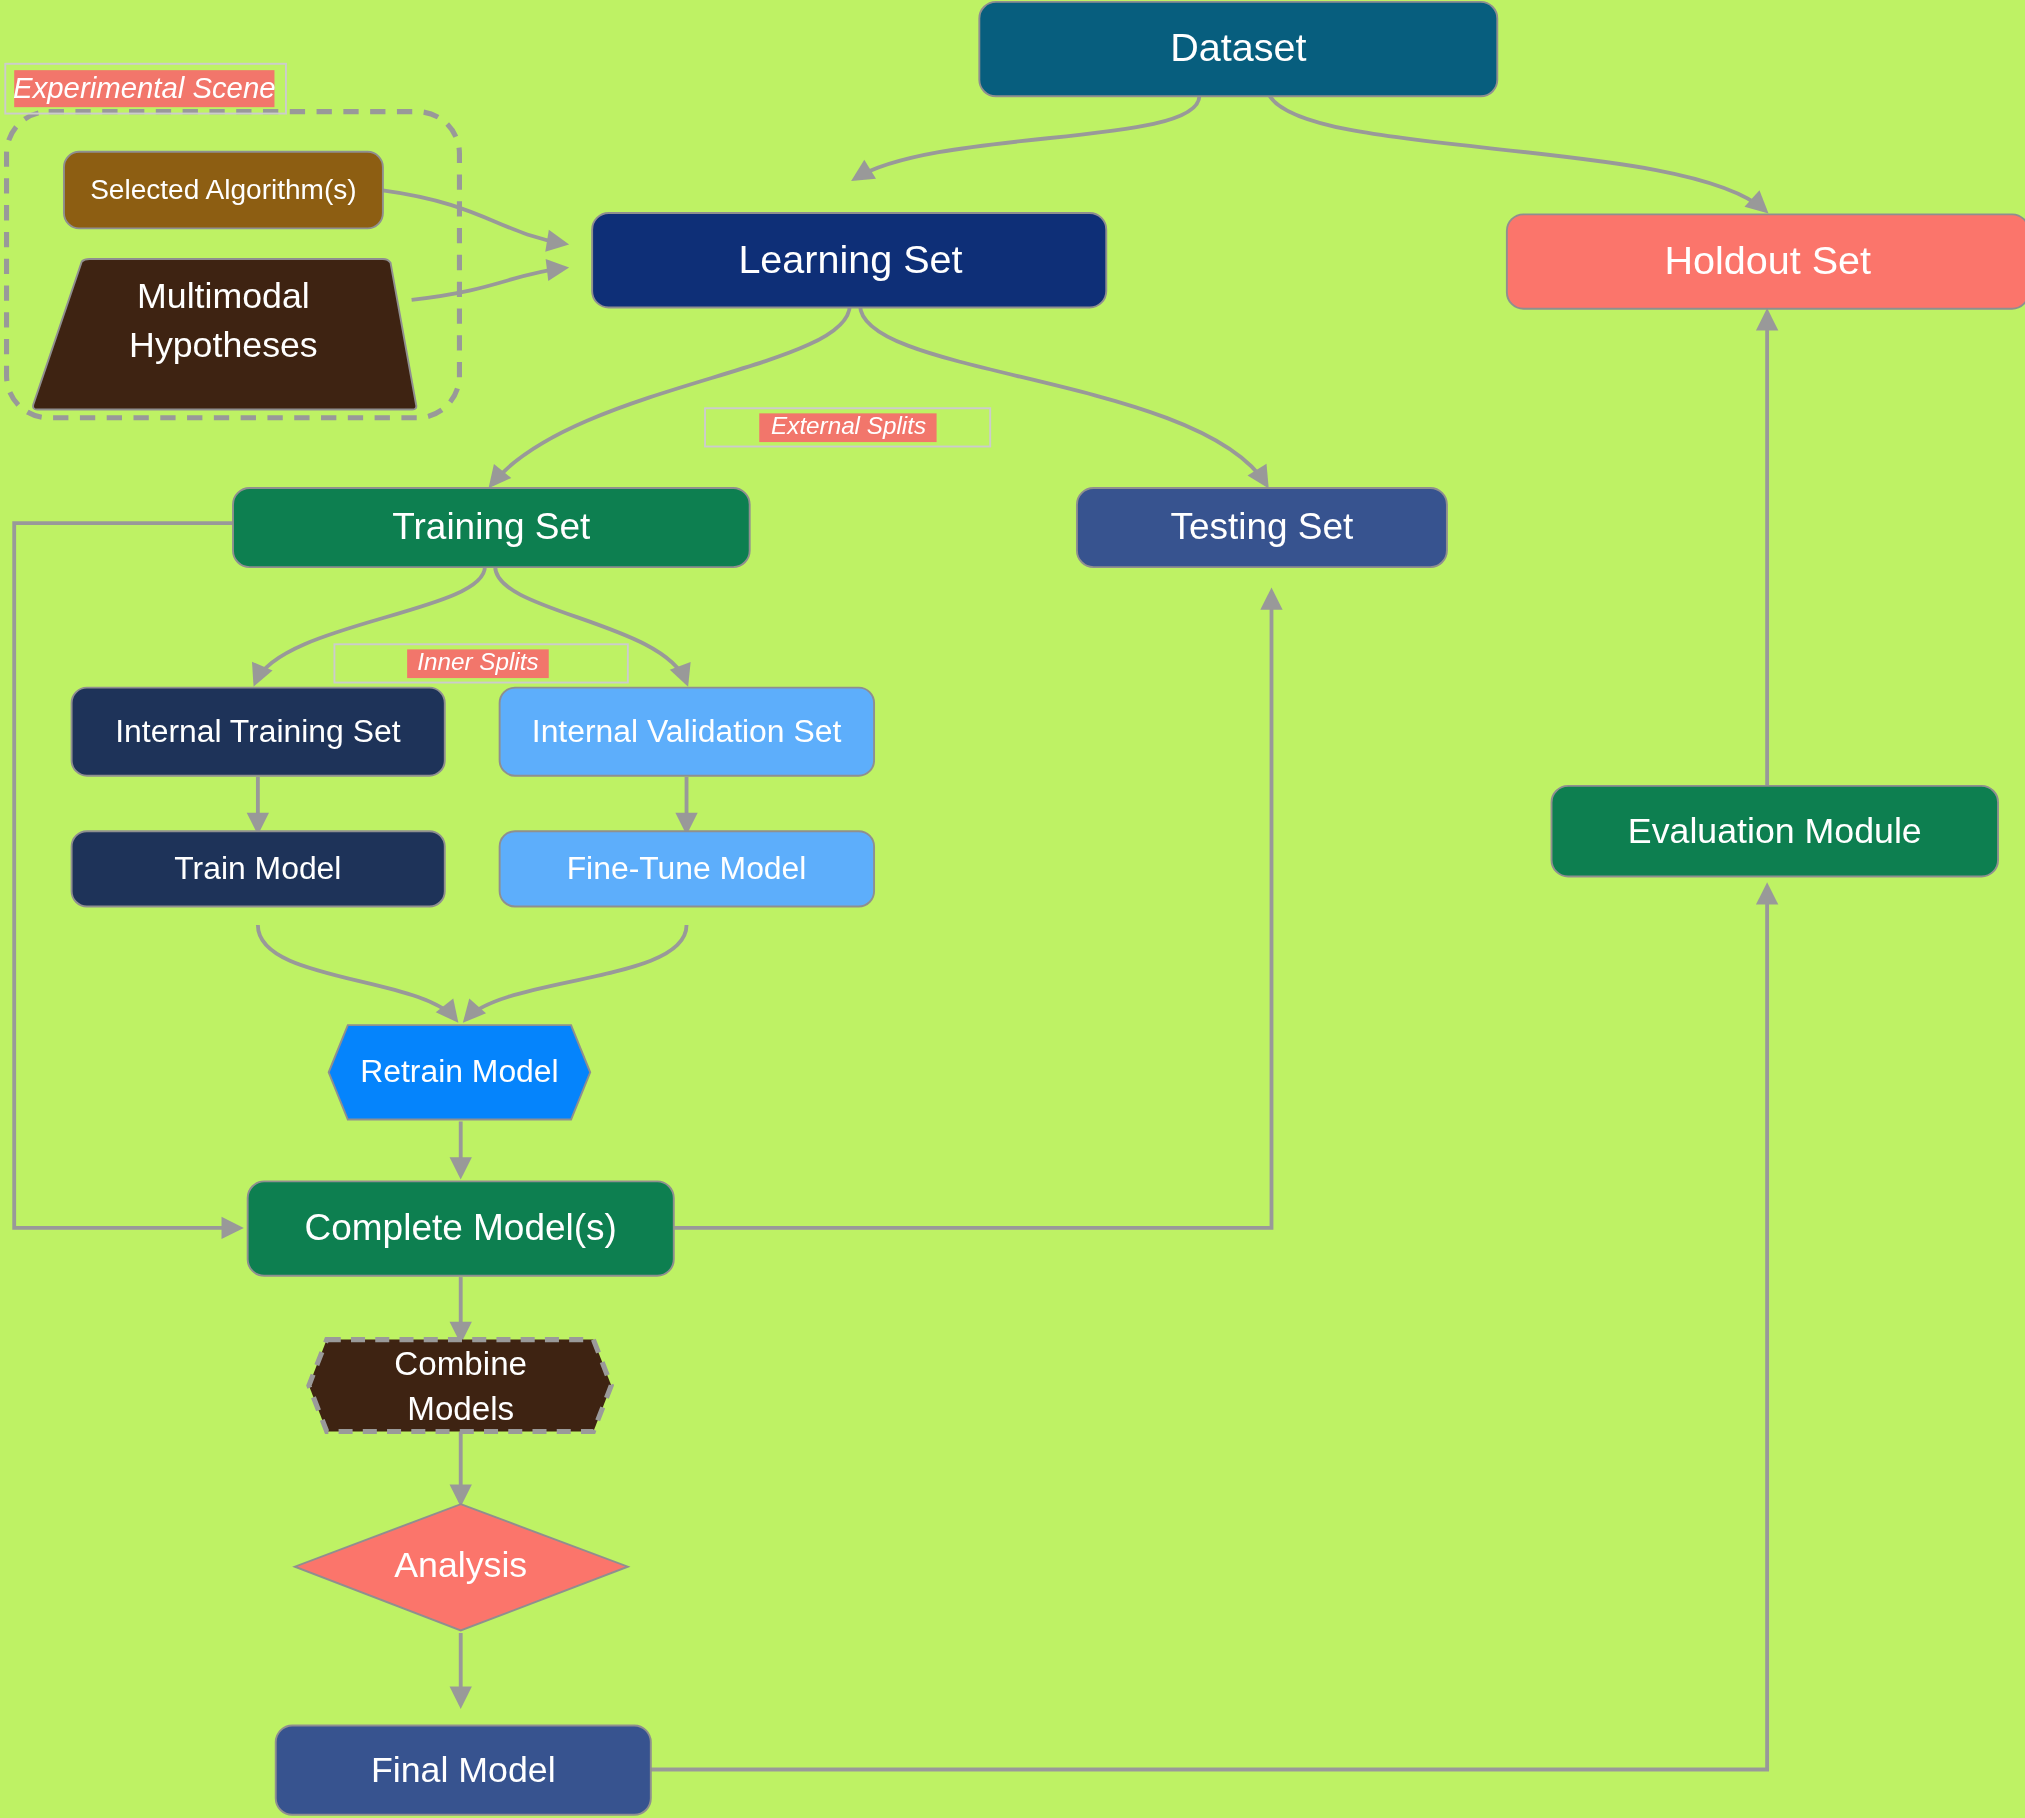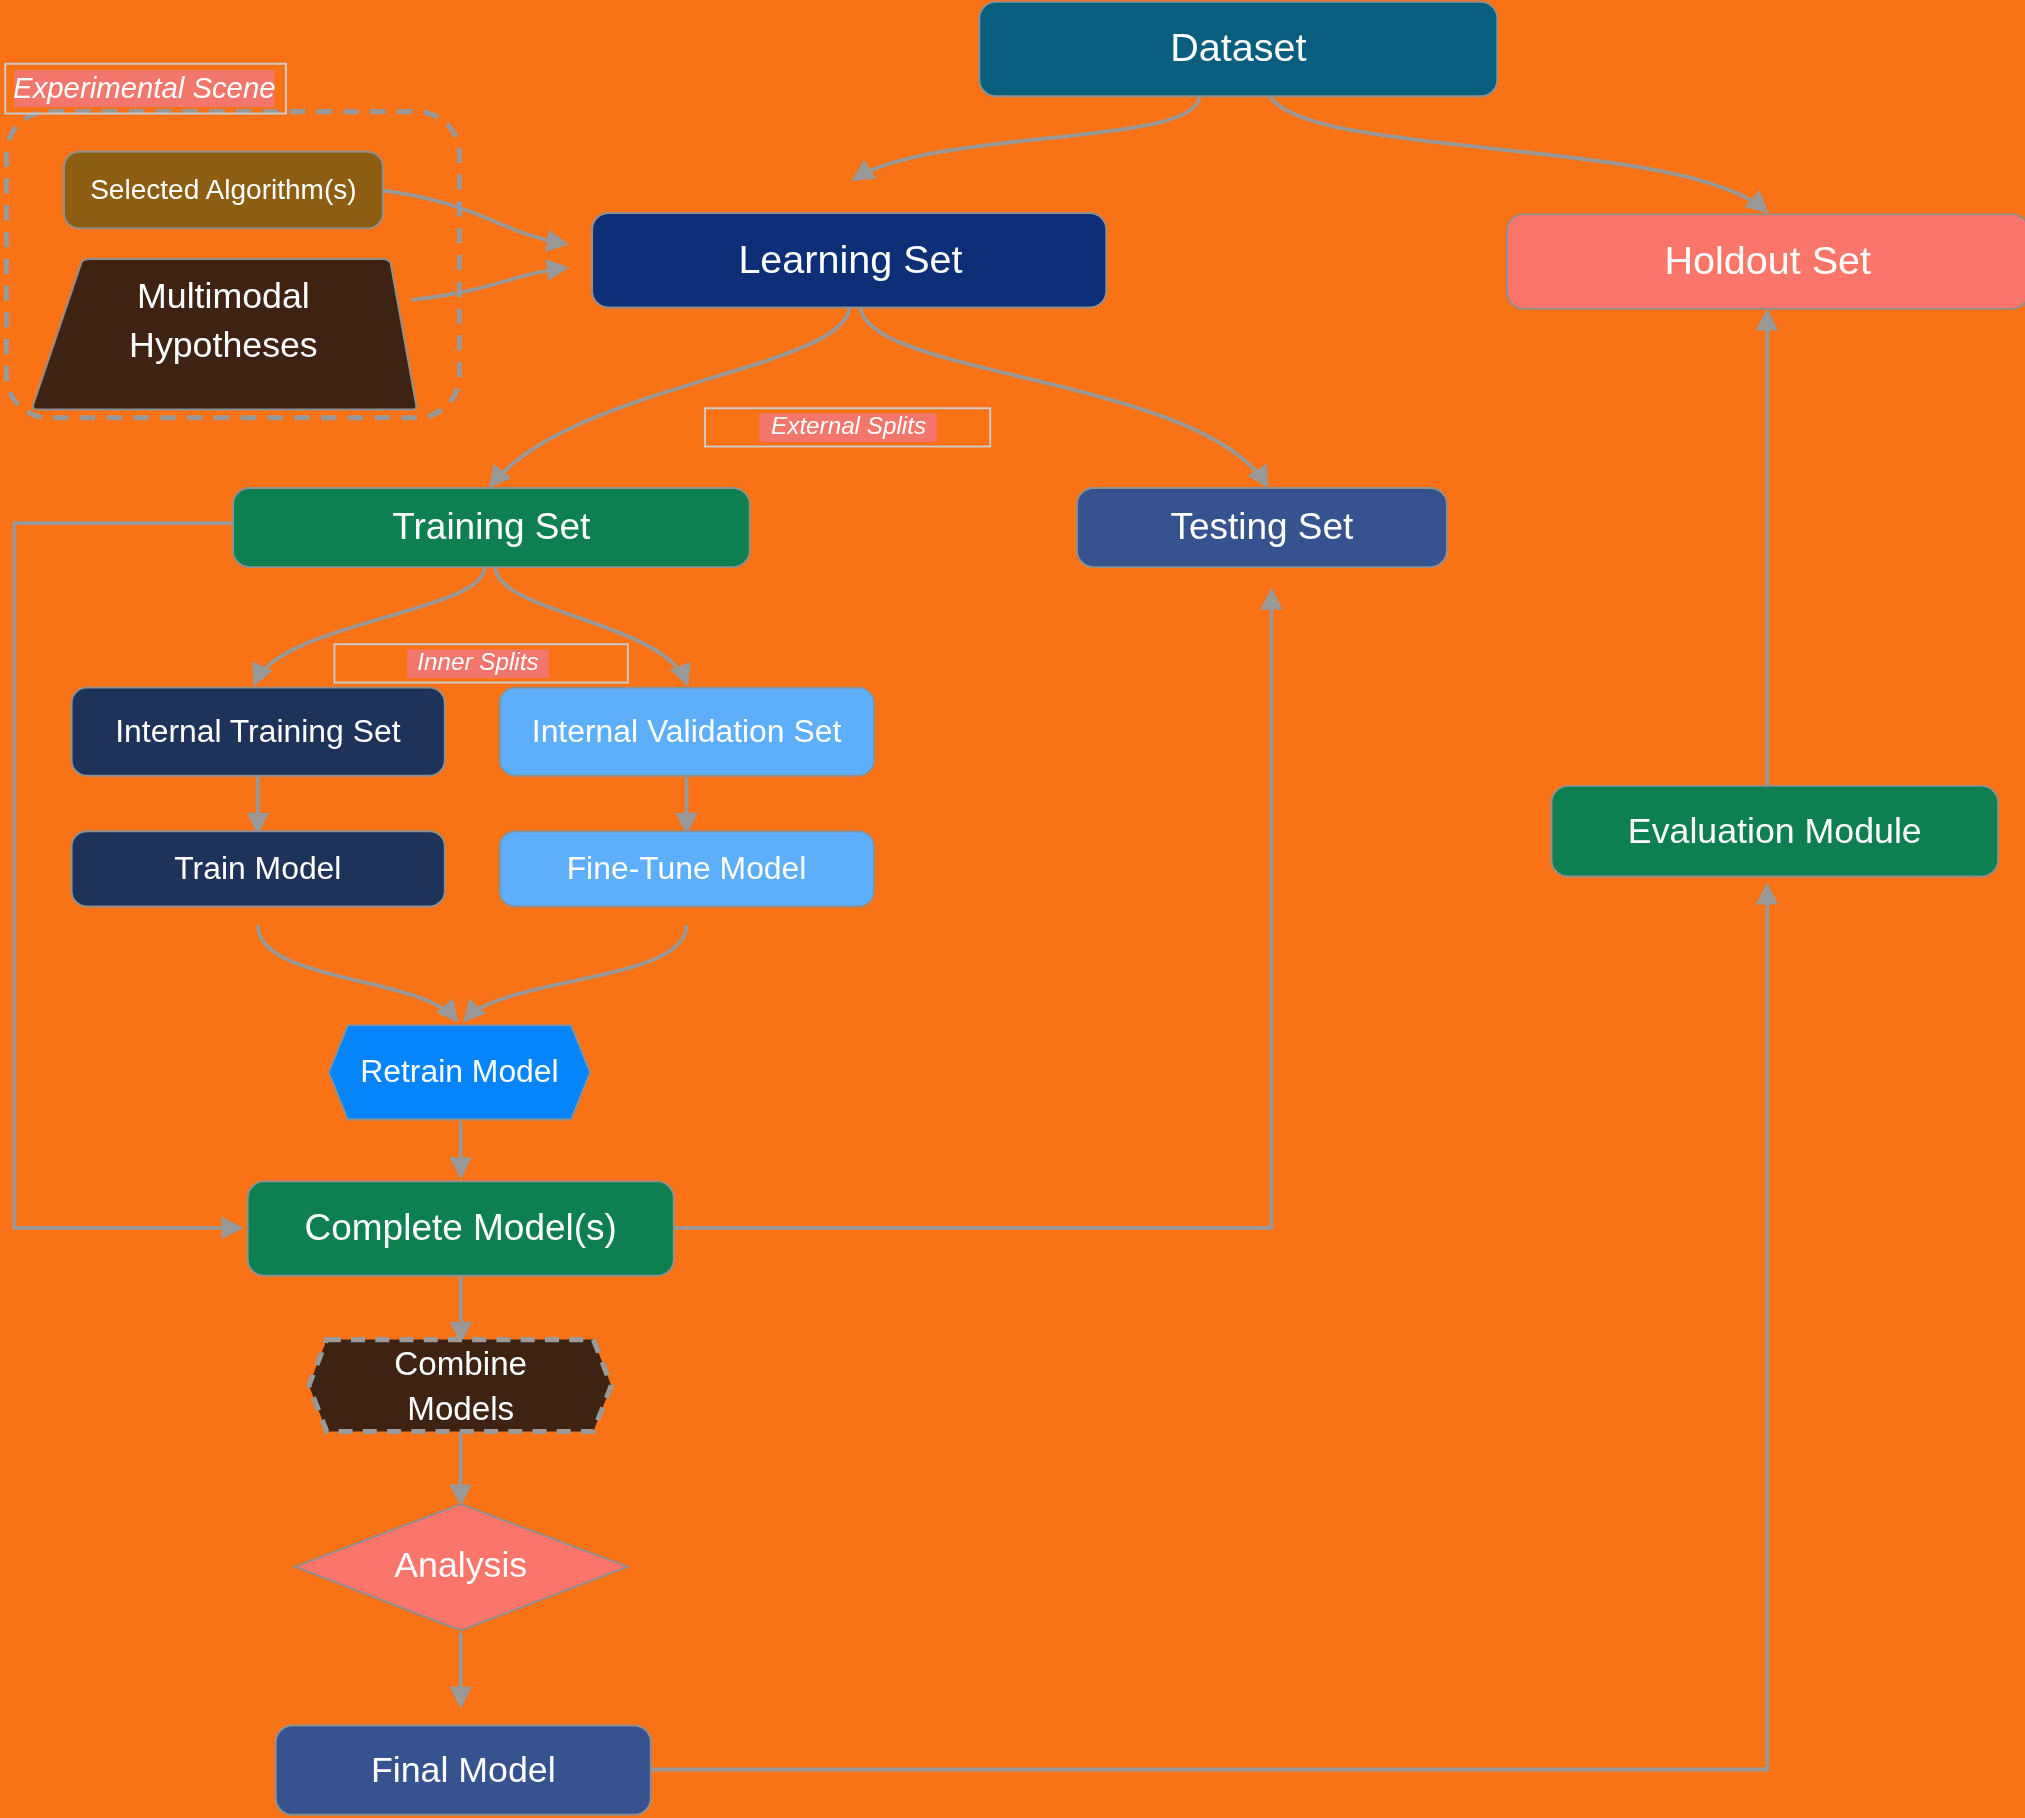--- a/index.html
+++ b/index.html
@@ -1,17 +1,17 @@
 <!DOCTYPE html>
 <html style="font-size:10.2px"><head>
 <meta charset="utf-8">
 <style>
   html,body{margin:0;padding:0;background:#000;}
   body{font-family:"Liberation Sans", sans-serif;}
-  #stage{position:relative;width:2025px;height:1818px;background:#f97316;overflow:hidden;}
+  #stage{position:relative;width:2025px;height:1818px;background:#bef264;overflow:hidden;}
   svg.flow{position:absolute;top:0;left:0;width:2025px;height:1818px;}
   .node-label{fill:#ffffff;font-family:"Liberation Sans",sans-serif;text-anchor:middle;dominant-baseline:middle;}
   .edge{fill:none;stroke:#999999;stroke-width:6;}
   .subgraph-border{fill:none;stroke:#999999;stroke-width:8;stroke-dasharray:24 18;}
   .tag-box{fill:none;stroke:#cccccc;stroke-width:3;}
   .tag-text{fill:#ffffff;font-style:italic;font-family:"Liberation Sans",sans-serif;text-anchor:middle;dominant-baseline:middle;}
   .shape-stroke{stroke:#8f8f8f;stroke-width:3;}
   .shape-dashed{stroke:#9a9a9a;stroke-width:8;stroke-dasharray:22 16;}
 </style>
 </head>

